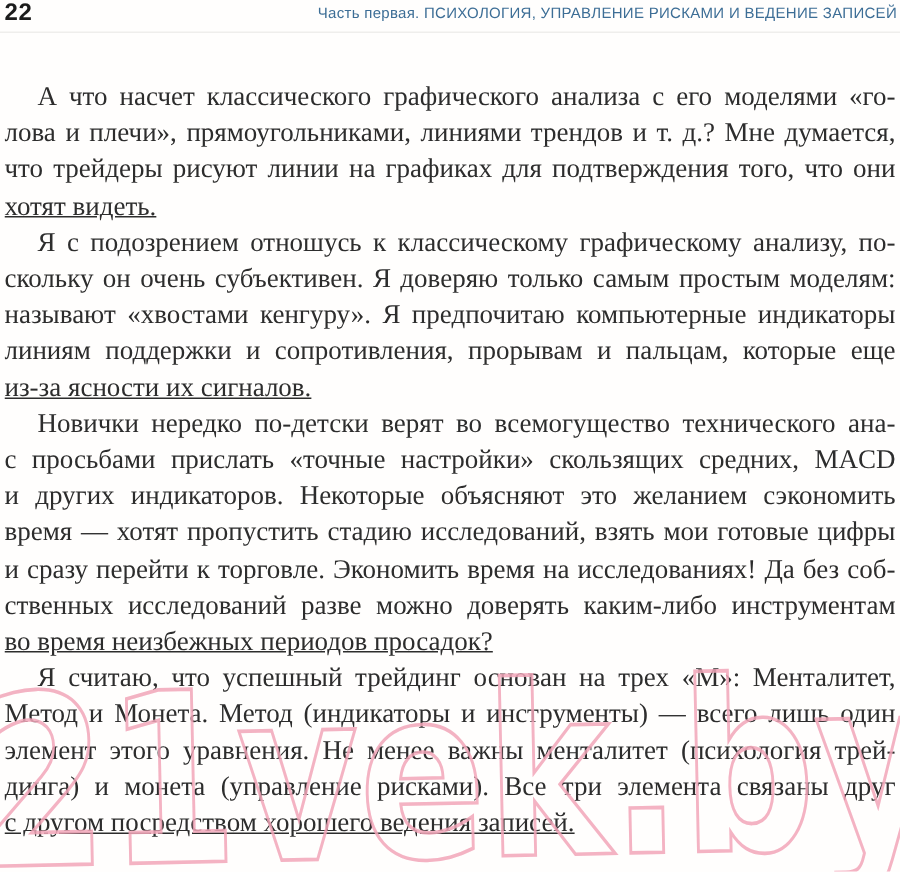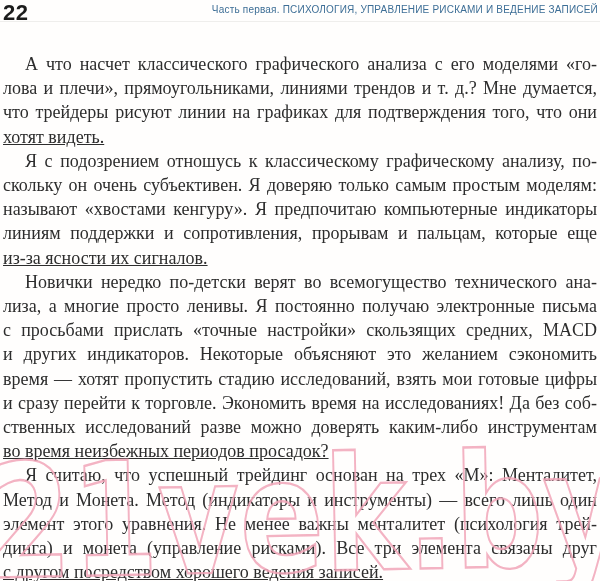--- a/index.html
+++ b/index.html
@@ -6,21 +6,21 @@
   body {
     width: 600px; height: 581px;
     background: #fffefd;
     position: relative;
     overflow: hidden;
     font-family: "Liberation Serif", serif;
   }
   .page-number {
     position: absolute; left: 3px; top: 0px;
     font-family: "Liberation Sans", sans-serif;
-    font-size: 22px; font-weight: 700; color: #1c1c1c;
+    font-size: 16px; font-weight: 700; color: #1c1c1c;
     letter-spacing: 0.5px;
   }
   .running-header {
     position: absolute; right: 2px; top: 4px; left: 60px;
     font-family: "Liberation Sans", sans-serif;
     font-size: 10px; color: #3d6e96;
     text-align: right; white-space: nowrap;
     letter-spacing: 0.2px;
   }
   .header-rule {
@@ -66,21 +66,20 @@
     </div>
     <div class="para">
       <div class="line first">Я с подозрением отношусь к классическому графическому анализу, по-</div>
       <div class="line">скольку он очень субъективен. Я доверяю только самым простым моделям:</div>
       <div class="line">называют «хвостами кенгуру». Я предпочитаю компьютерные индикаторы</div>
       <div class="line">линиям поддержки и сопротивления, прорывам и пальцам, которые еще</div>
       <div class="line last">из-за ясности их сигналов.</div>
     </div>
     <div class="para">
       <div class="line first">Новички нередко по-детски верят во всемогущество технического ана-</div>
-      <div class="line">лиза, а многие просто ленивы. Я постоянно получаю электронные письма</div>
       <div class="line">с просьбами прислать «точные настройки» скользящих средних, MACD</div>
       <div class="line">и других индикаторов. Некоторые объясняют это желанием сэкономить</div>
       <div class="line">время — хотят пропустить стадию исследований, взять мои готовые цифры</div>
       <div class="line">и сразу перейти к торговле. Экономить время на исследованиях! Да без соб-</div>
       <div class="line">ственных исследований разве можно доверять каким-либо инструментам</div>
       <div class="line last">во время неизбежных периодов просадок?</div>
     </div>
     <div class="para">
       <div class="line first">Я считаю, что успешный трейдинг основан на трех «М»: Менталитет,</div>
       <div class="line">Метод и Монета. Метод (индикаторы и инструменты) — всего лишь один</div>

